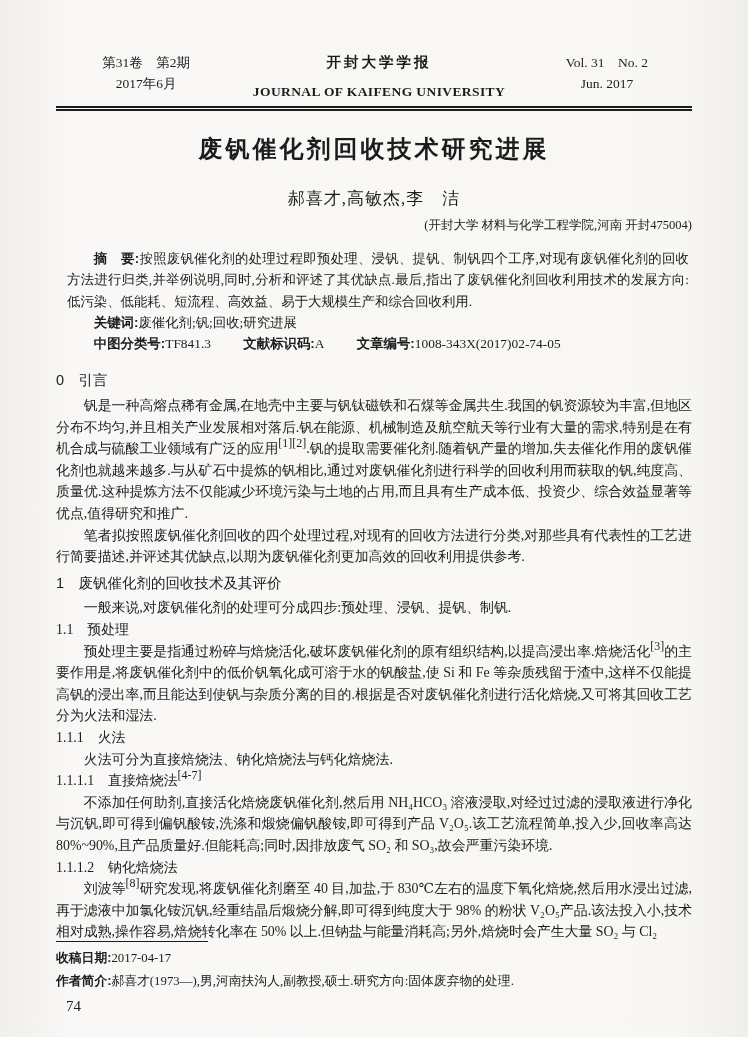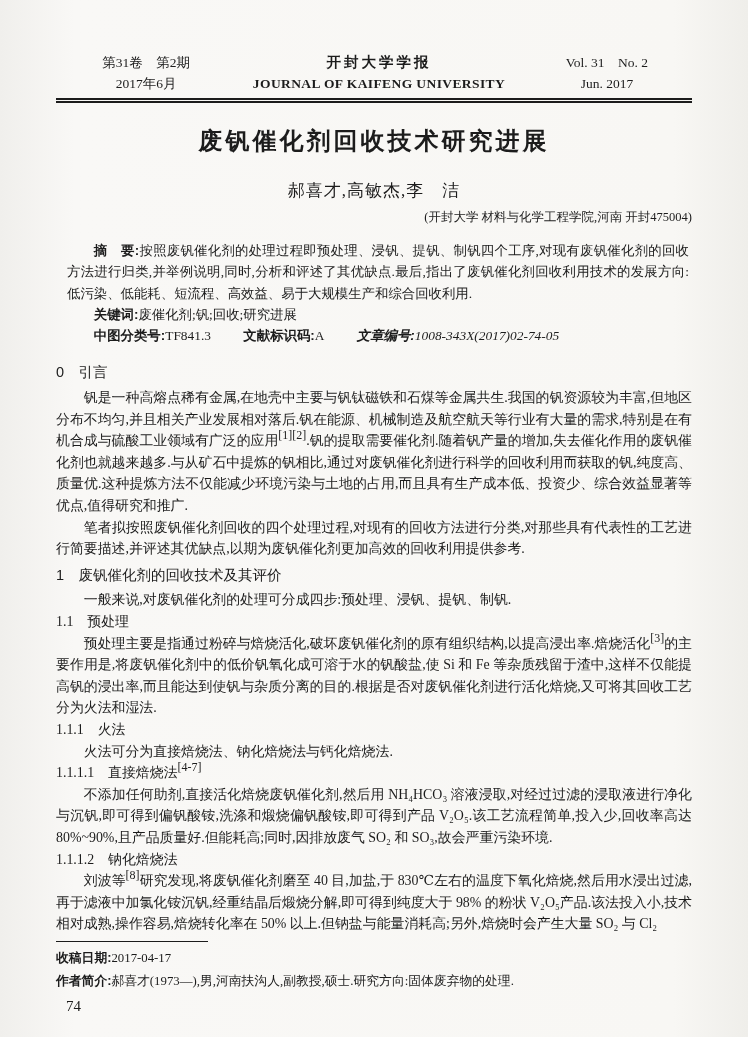--- a/index.html
+++ b/index.html
@@ -13,38 +13,38 @@
   }
   .content { padding:52px 56px 0 56px; }
 
   
   .journal-header { display:flex; align-items:flex-start; font-size:13.5px; line-height:21px; }
   .jh-col { text-align:center; }
   .jh-left { width:180px; }
   .jh-center { flex:1; }
   .jh-right { width:170px;text-align:center; }
   .jh-cn-title { font-weight:bold; font-size:14.5px; letter-spacing:3px; }
-  .jh-en-title { font-weight:bold; font-size:13.5px; letter-spacing:0.4px; }
+  .jh-en-title { font-weight:bold; font-size:13.5px; letter-spacing:0.4px;margin-top:8px; }
   .double-rule { margin-top:4px; height:5px; border-top:2px solid var(--ink); border-bottom:2px solid var(--ink); }
 
   
   .paper-title {
     margin-top:20px; text-align:center; font-size:24px; line-height:36px;
     font-weight:bold; letter-spacing:3px;
     font-family:"Liberation Sans","DejaVu Sans",sans-serif;
   }
   .authors { margin-top:20px; text-align:center; font-size:17px; line-height:24px; letter-spacing:1px; }
   .affiliation { margin-top:5px; text-align:right; font-size:12.5px; line-height:19px; }
 
   
   .meta { margin-top:13px; padding:0 3px 0 11px; font-size:13.4px; line-height:21.3px; }
   .meta p { text-indent:2em; text-align:justify; }
   .bold-label { font-family:"Liberation Sans","DejaVu Sans",sans-serif; font-weight:bold; }
   .classification .group { margin-right:29px; }
-  .classification .group:last-child { margin-right:0;font-style:italic; }
+  .classification .group:last-child { margin-right:0; }
 
   
   .article-body { margin-top:16px; font-size:13.9px; line-height:21.6px; text-align:justify; }
   .article-body p { text-indent:2em; }
   .article-body .h1 {
     font-family:"Liberation Sans","DejaVu Sans",sans-serif;
     font-weight:normal; font-size:14.5px; line-height:21.6px; margin:5px 0 3px;
   }
   .article-body .h2 { line-height:21.6px; }
   sup { font-size:12px; line-height:0; }

